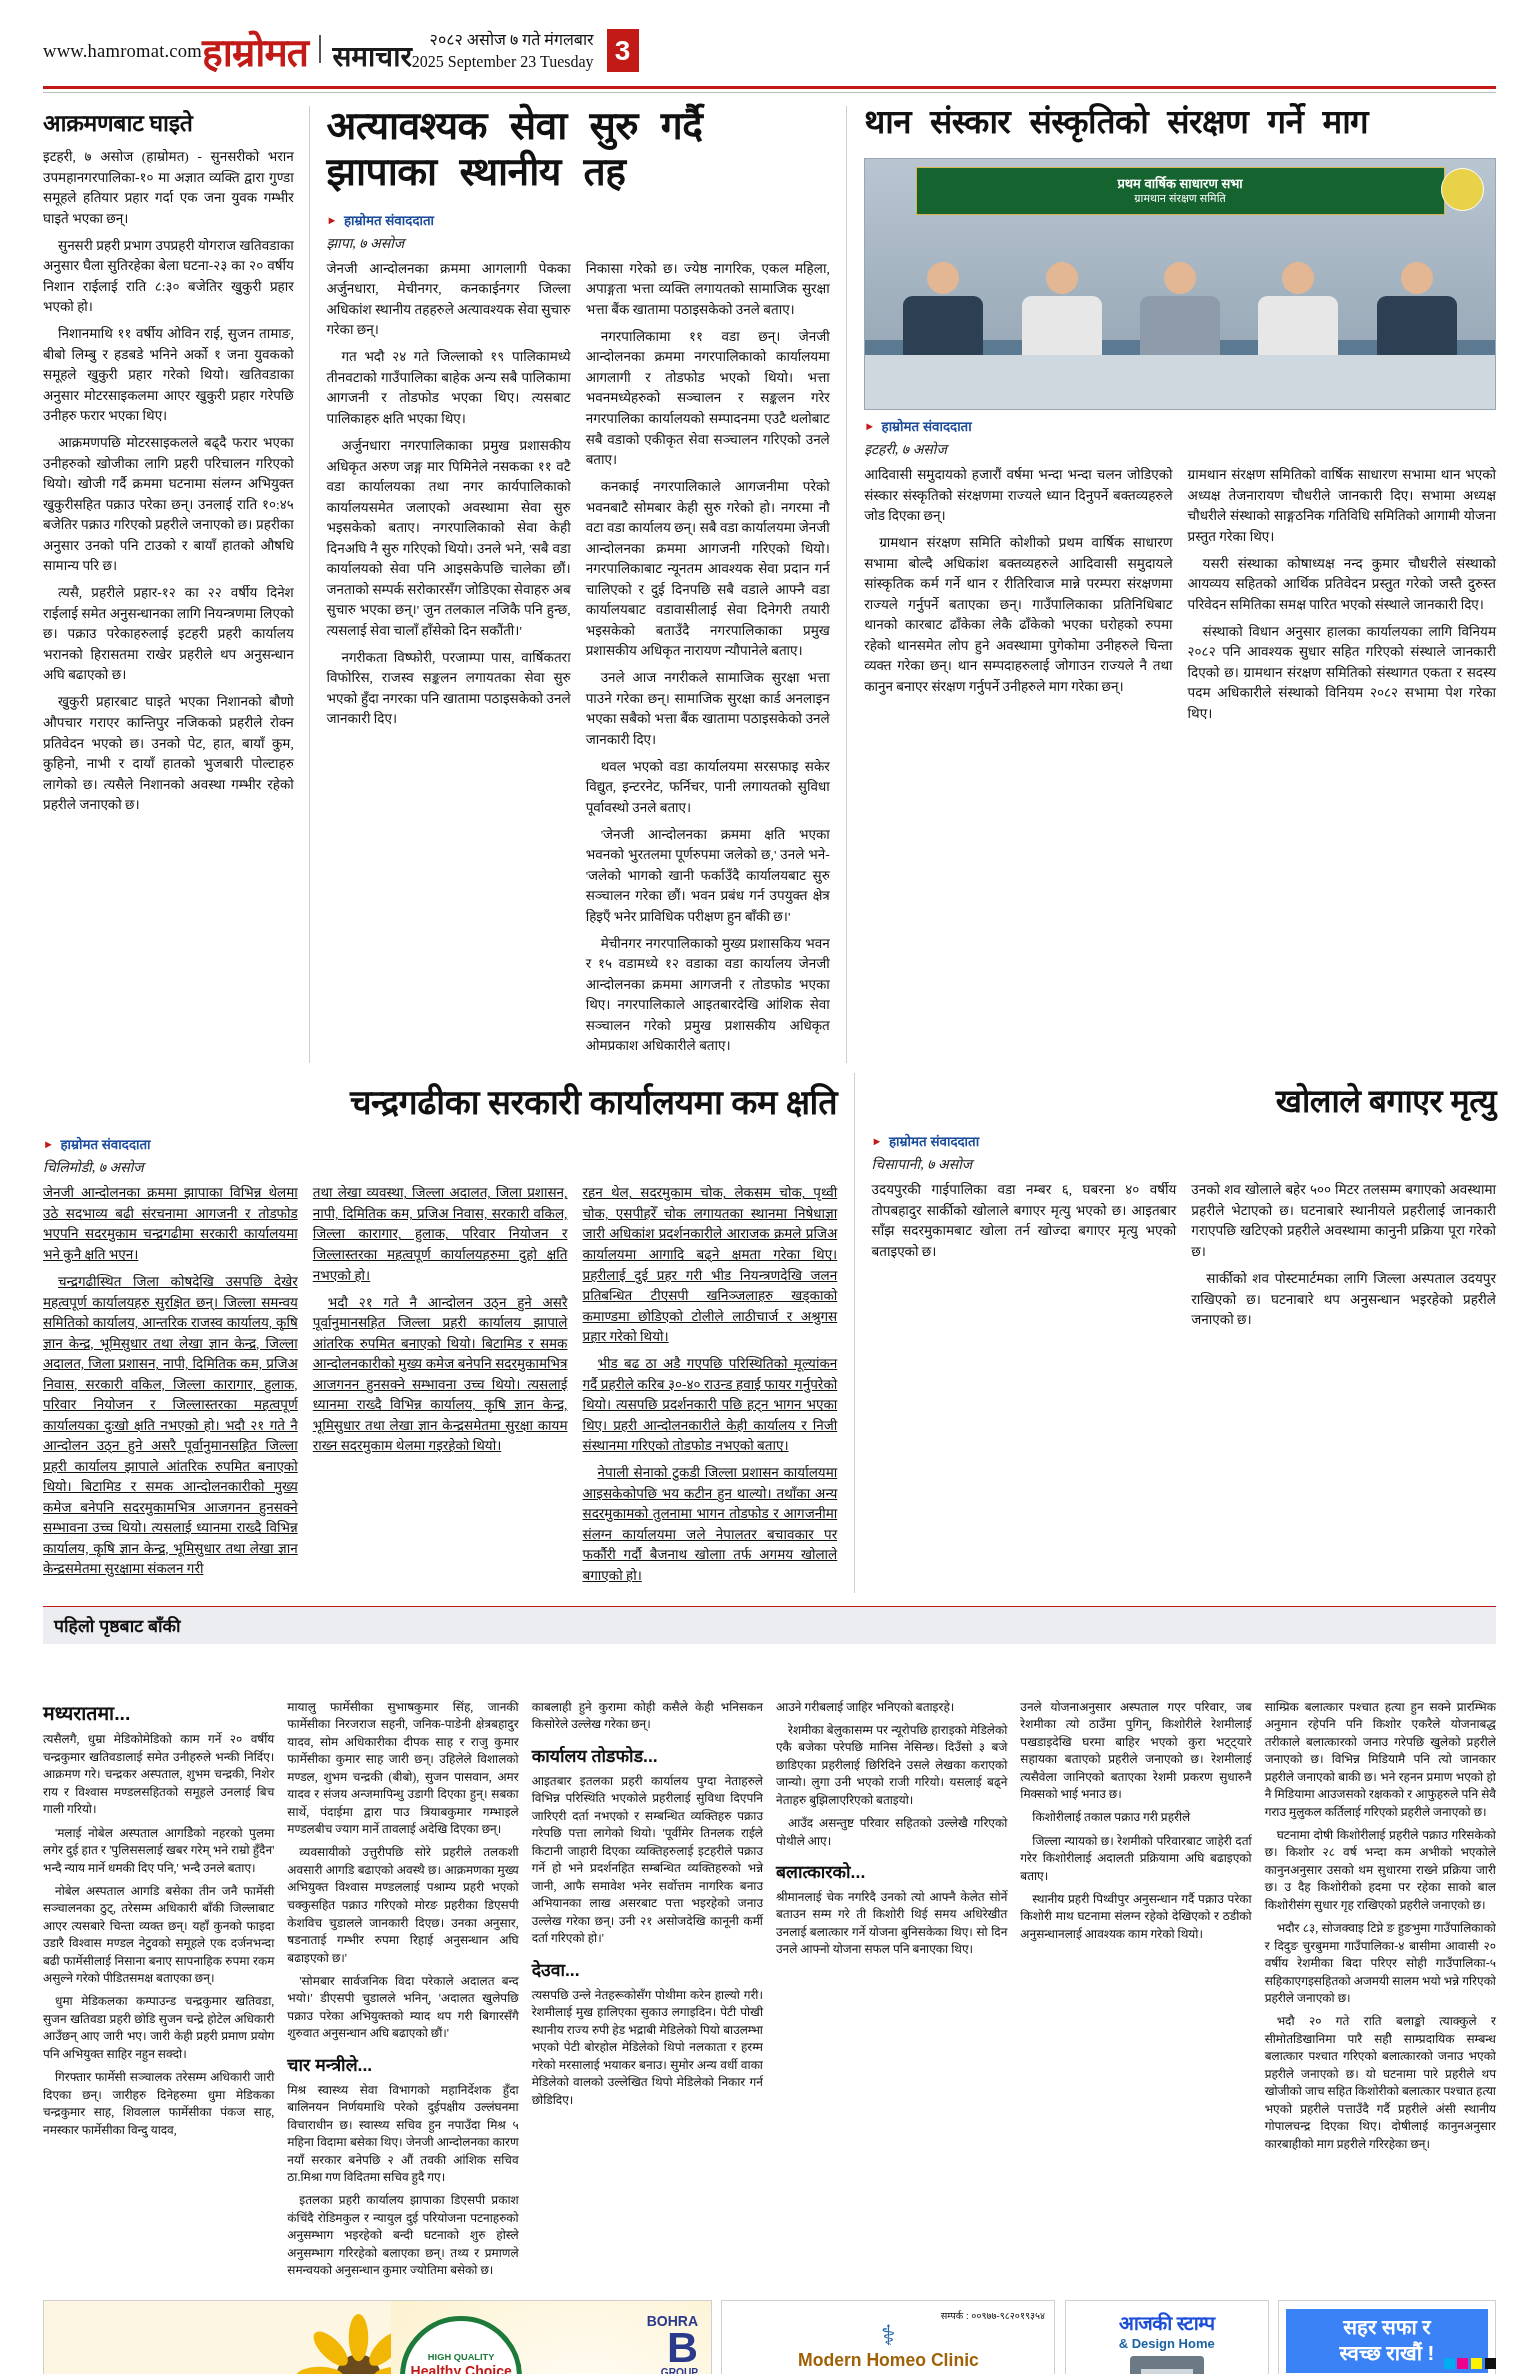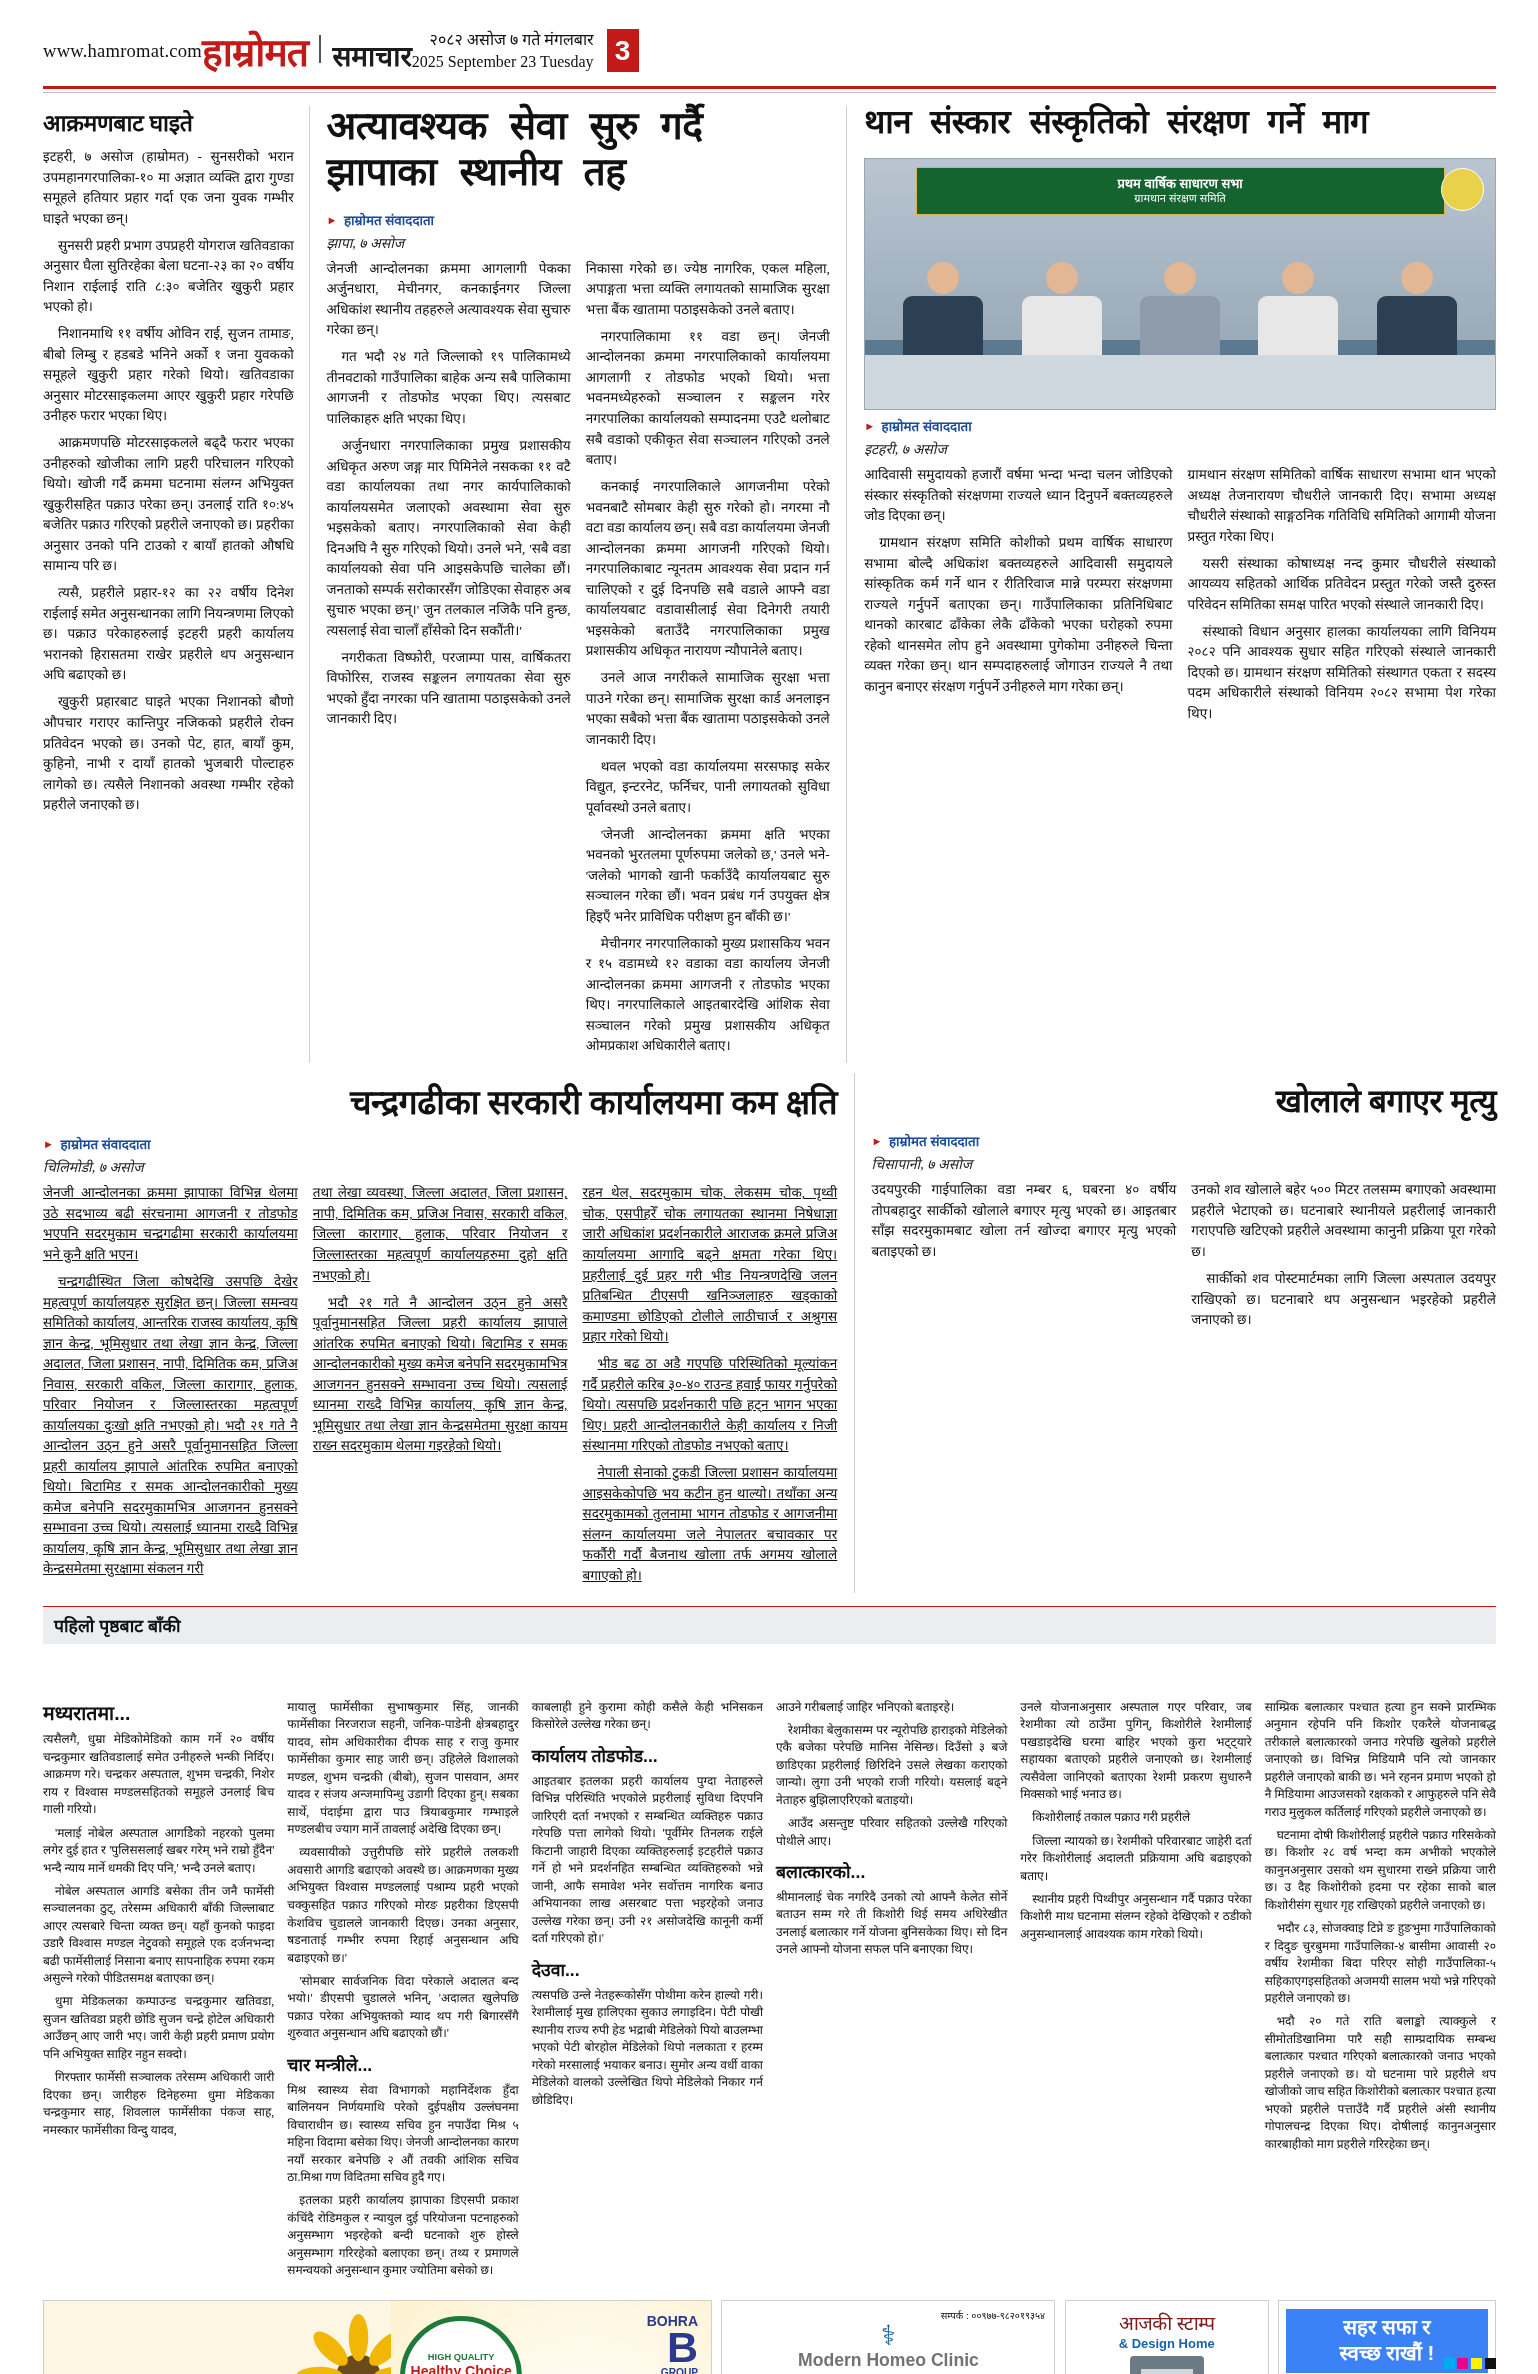--- a/index.html
+++ b/index.html
@@ -136,28 +136,28 @@
     background:#fff; border:5.6px solid #1e7a3b; display:flex; flex-direction:column; align-items:center; justify-content:center;
     font-family:"Liberation Sans", sans-serif; color:#1e7a3b; font-size:9.3px; font-weight:bold; text-align:center; line-height:1.2; }
   .oil-seal .big { font-size:14px; color:#c21b17; }
   .oil-bohra { position:absolute; right:13px; top:13px; font-family:"Liberation Sans", sans-serif;
     font-size:14px; color:#2b3a8c; font-weight:bold; text-align:right; line-height:1.1; }
   .oil-bohra .bigb { font-size:43px; color:#2b3a8c; line-height:.8; }
 
   
   .ad-homeo { width:334px; height:278px; background:#fff; padding:7.4px 9.3px; }
   .hm-top { font-family:"Liberation Sans", sans-serif; font-size:9.7px; text-align:right; color:#111; }
-  .hm-name { font-family:"Liberation Sans", sans-serif; font-size:17.6px; color:#737373; font-weight:bold; text-align:center; }
+  .hm-name { font-family:"Liberation Sans", sans-serif; font-size:17.6px; color:#a16207; font-weight:bold; text-align:center; }
   .hm-np { font-family:"Liberation Sans", sans-serif; font-size:23px; color:#c21b17; font-weight:bold; text-align:center; letter-spacing:-0.5px; }
   .hm-note { font-size:10.2px; text-align:center; color:#222; }
   .caduceus { font-size:28px; color:#1b63a5; text-align:center; line-height:1; }
 
   
   .ad-stamp { width:204px; height:278px; background:#fff; padding:7.4px; text-align:center; }
-  .st-t1 { font-family:"Liberation Sans", sans-serif; font-size:19.5px; color:#7f1d1d; font-weight:normal; letter-spacing:-0.5px;}
+  .st-t1 { font-family:"Liberation Sans", sans-serif; font-size:19.5px; color:#1d4ed8; font-weight:bold; letter-spacing:-0.5px;}
   .st-t2 { font-family:"Liberation Sans", sans-serif; font-size:13px; color:#1b63a5; font-weight:bold; }
   .st-img { margin:5.6px auto; width:74px; height:56px; background:#6c7a86; border-radius:3.7px; position:relative; }
   .st-img:after { content:""; position:absolute; left:11px; top:13px; right:11px; height:24px; background:#cfd6dc; }
   .st-ph { font-family:"Liberation Sans", sans-serif; font-size:10.7px; line-height:1.6; }
 
   
   .ad-clean { width:218px; height:278px; background:#fff; padding:7.4px; text-align:center; }
   .cl-band { background:#3b82f6; color:#fff; font-family:"Liberation Sans", sans-serif; font-weight:bold; font-size:20.4px; padding:6.5px 3.7px; line-height:1.25; }
   .cl-logo { margin:15px auto 9.3px auto; width:80px; height:80px; border-radius:50%; background:#e9eef3; border:2.8px solid #1b63a5;
      display:flex; align-items:center; justify-content:center; color:#1b63a5; font-size:28px; }

